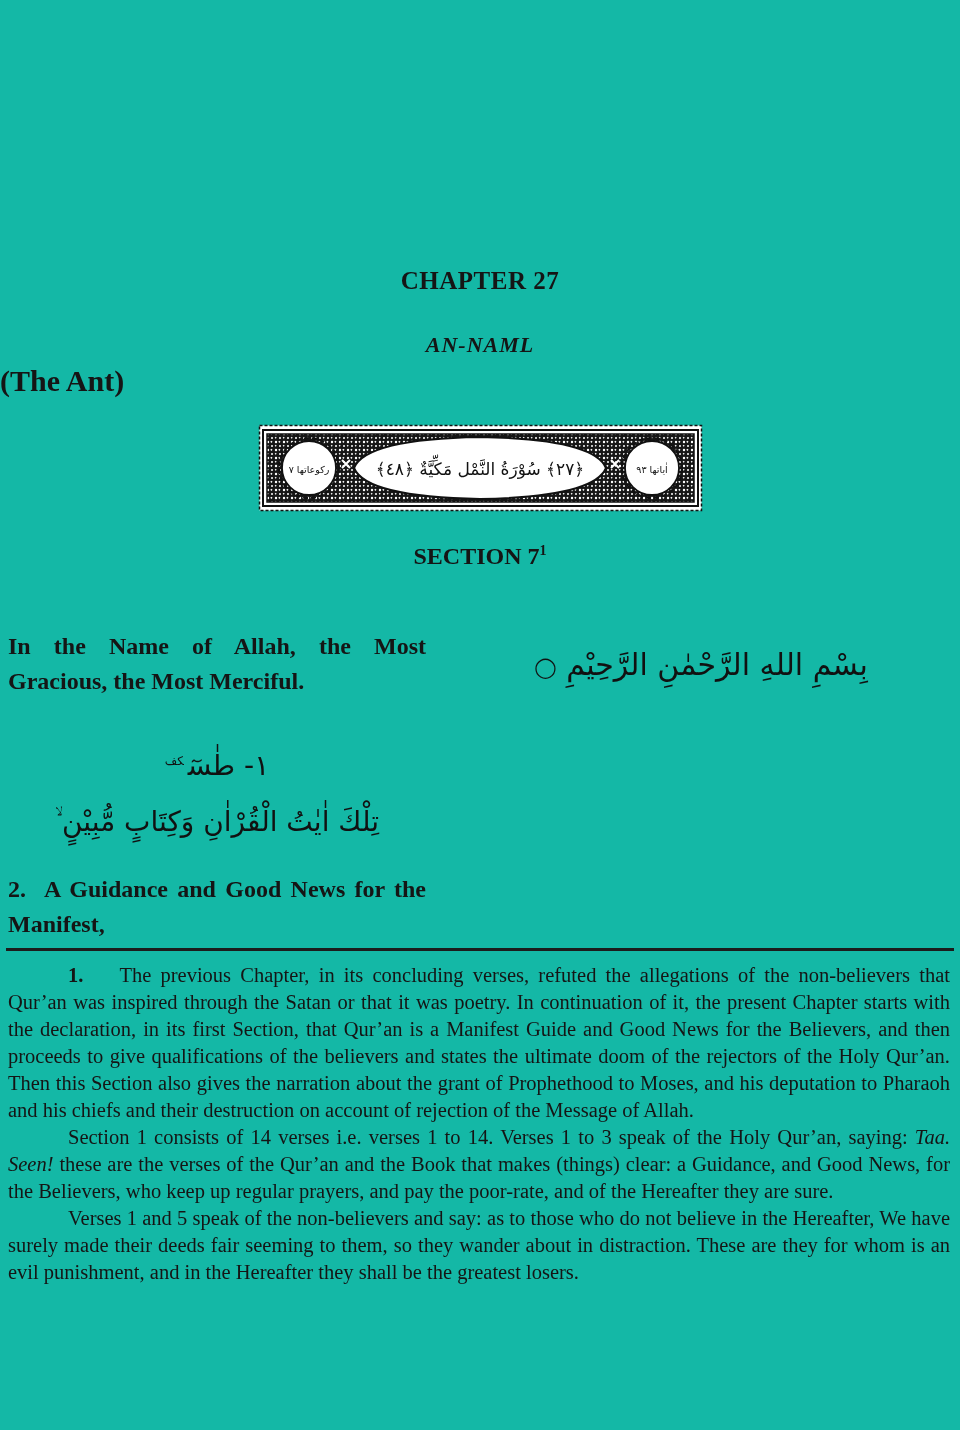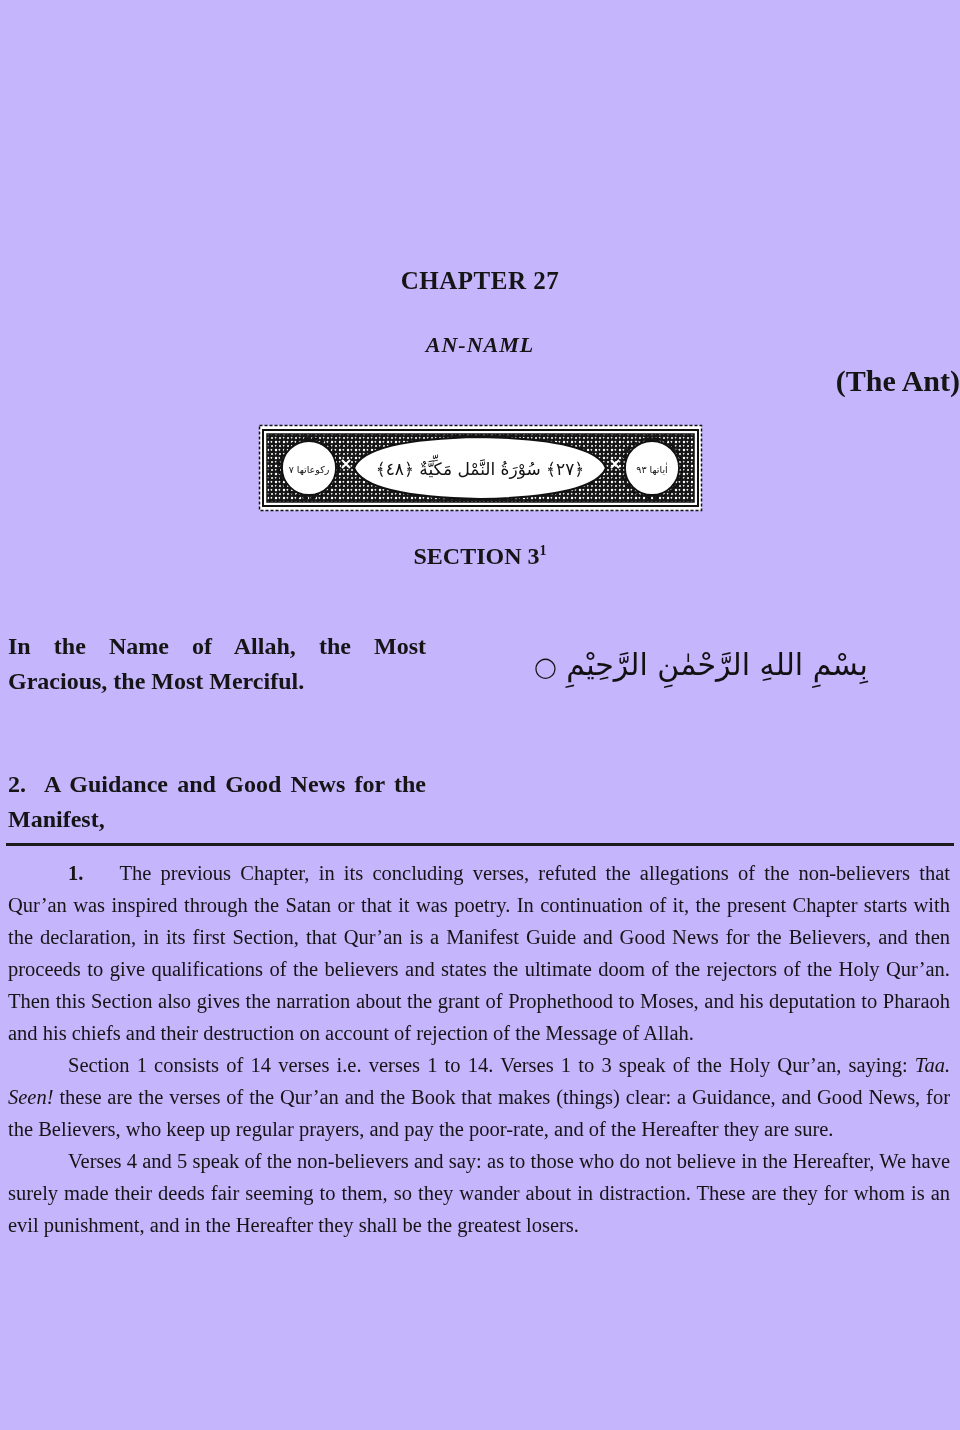--- a/index.html
+++ b/index.html
@@ -1,20 +1,20 @@
 <!DOCTYPE html>
 <html><head>
 <meta charset="utf-8">
 <style>
   html,body{margin:0;padding:0;background:#fff;}
   .page{
     position:relative;
     width:960px;height:1430px;
     margin:0 auto;
-    background:#c4b5fd;
+    background:#14b8a6;
     color:#151515;
     font-family:"Liberation Serif", serif;
     overflow:hidden;
     box-sizing:border-box;
     padding-top:266px;
   }
   
   .chapter-heading{
     text-align:center;
     font-size:25px;font-weight:bold;
@@ -22,21 +22,21 @@
     letter-spacing:.5px;
   }
   .chapter-name{
     text-align:center;
     font-size:22px;font-weight:bold;font-style:italic;
     line-height:38px;
     margin-top:31px;
     letter-spacing:1px;
   }
   .chapter-translation{
-    text-align:right;
+    text-align:left;
     font-size:30px;font-weight:bold;
     line-height:34px;
   }
   .banner-wrap{
     width:445px;margin:26px auto 0;
     height:88px;
   }
   .section-heading{
     text-align:center;
     font-size:24px;font-weight:bold;
@@ -90,21 +90,21 @@
   .divider{
     border:none;
     border-top:3px solid #1c1c1c;
     margin:6px 6px 0 6px;
   }
   
   .footnote{
     margin-top:11px;
     padding:0 10px 0 8px;
     font-size:20.5px;
-    line-height:32px;
+    line-height:27px;
     text-align:justify;
   }
   .footnote p{margin:0;text-indent:60px;}
   .footnote .fn-marker{font-weight:bold;margin-right:36px;}
   .footnote .ital{font-style:italic;}
 </style>
 </head>
 <body>
 
 <div class="page">
@@ -141,39 +141,43 @@
 
       <circle cx="394" cy="44" r="27" fill="#ffffff" stroke="#111" stroke-width="1.8"></circle>
       <circle cx="394" cy="44" r="30" fill="none" stroke="#111" stroke-width="2" stroke-dasharray="5 3"></circle>
       <text x="394" y="49" text-anchor="middle" font-family="DejaVu Sans, sans-serif" font-size="9.5" fill="#111" direction="rtl">اٰياتها ٩٣</text>
 
       <path d="M 84,36 l 8,8 m 0,-8 l -8,8" stroke="#fff" stroke-width="2"></path>
       <path d="M 353,36 l 8,8 m 0,-8 l -8,8" stroke="#fff" stroke-width="2"></path>
     </svg>
   </div>
 
-  <div class="section-heading"><span>SECTION 3</span><sup>1</sup></div>
+  <div class="section-heading"><span>SECTION 7</span><sup>1</sup></div>
 
   <div class="verses">
 
     <div class="verse-row row-bismillah">
       <div class="english">In the Name of Allah, the Most Gracious, the Most Merciful.</div>
       <div class="arabic"><span>بِسْمِ اللهِ الرَّحْمٰنِ الرَّحِيْمِ</span> <span class="ayah-end">◯</span></div>
     </div>
 
     <div class="verse-row row-v1">
+      <div class="arabic">
+        <span class="ar-line1"><span>١- طٰسٓ</span><span class="tiny-note">كف</span></span>
+        <span class="ar-line2">تِلْكَ اٰيٰتُ الْقُرْاٰنِ وَكِتَابٍ مُّبِيْنٍ ۙ</span>
+      </div>
     </div>
 
     <div class="verse-row row-v2">
       <div class="english"><span class="vnum vnum2">2.</span><span>A Guidance and Good News for the Manifest,</span></div>
     </div>
 
   </div>
 
   <hr class="divider">
 
   <div class="footnote">
     <p><span class="fn-marker">1.</span><span>The previous Chapter, in its concluding verses, refuted the allegations of the non-believers that Qur’an was inspired through the Satan or that it was poetry. In continuation of it, the present Chapter starts with the declaration, in its first Section, that Qur’an is a Manifest Guide and Good News for the Believers, and then proceeds to give qualifications of the believers and states the ultimate doom of the rejectors of the Holy Qur’an. Then this Section also gives the narration about the grant of Prophethood to Moses, and his deputation to Pharaoh and his chiefs and their destruction on account of rejection of the Message of Allah.</span></p>
     <p><span>Section 1 consists of 14 verses i.e. verses 1 to 14. Verses 1 to 3 speak of the Holy Qur’an, saying:</span> <span class="ital">Taa. Seen!</span> <span>these are the verses of the Qur’an and the Book that makes (things) clear: a Guidance, and Good News, for the Believers, who keep up regular prayers, and pay the poor-rate, and of the Hereafter they are sure.</span></p>
-    <p>Verses 4 and 5 speak of the non-believers and say: as to those who do not believe in the Hereafter, We have surely made their deeds fair seeming to them, so they wander about in distraction. These are they for whom is an evil punishment, and in the Hereafter they shall be the greatest losers.</p>
+    <p>Verses 1 and 5 speak of the non-believers and say: as to those who do not believe in the Hereafter, We have surely made their deeds fair seeming to them, so they wander about in distraction. These are they for whom is an evil punishment, and in the Hereafter they shall be the greatest losers.</p>
   </div>
 
 </div>
 
 </body></html>

